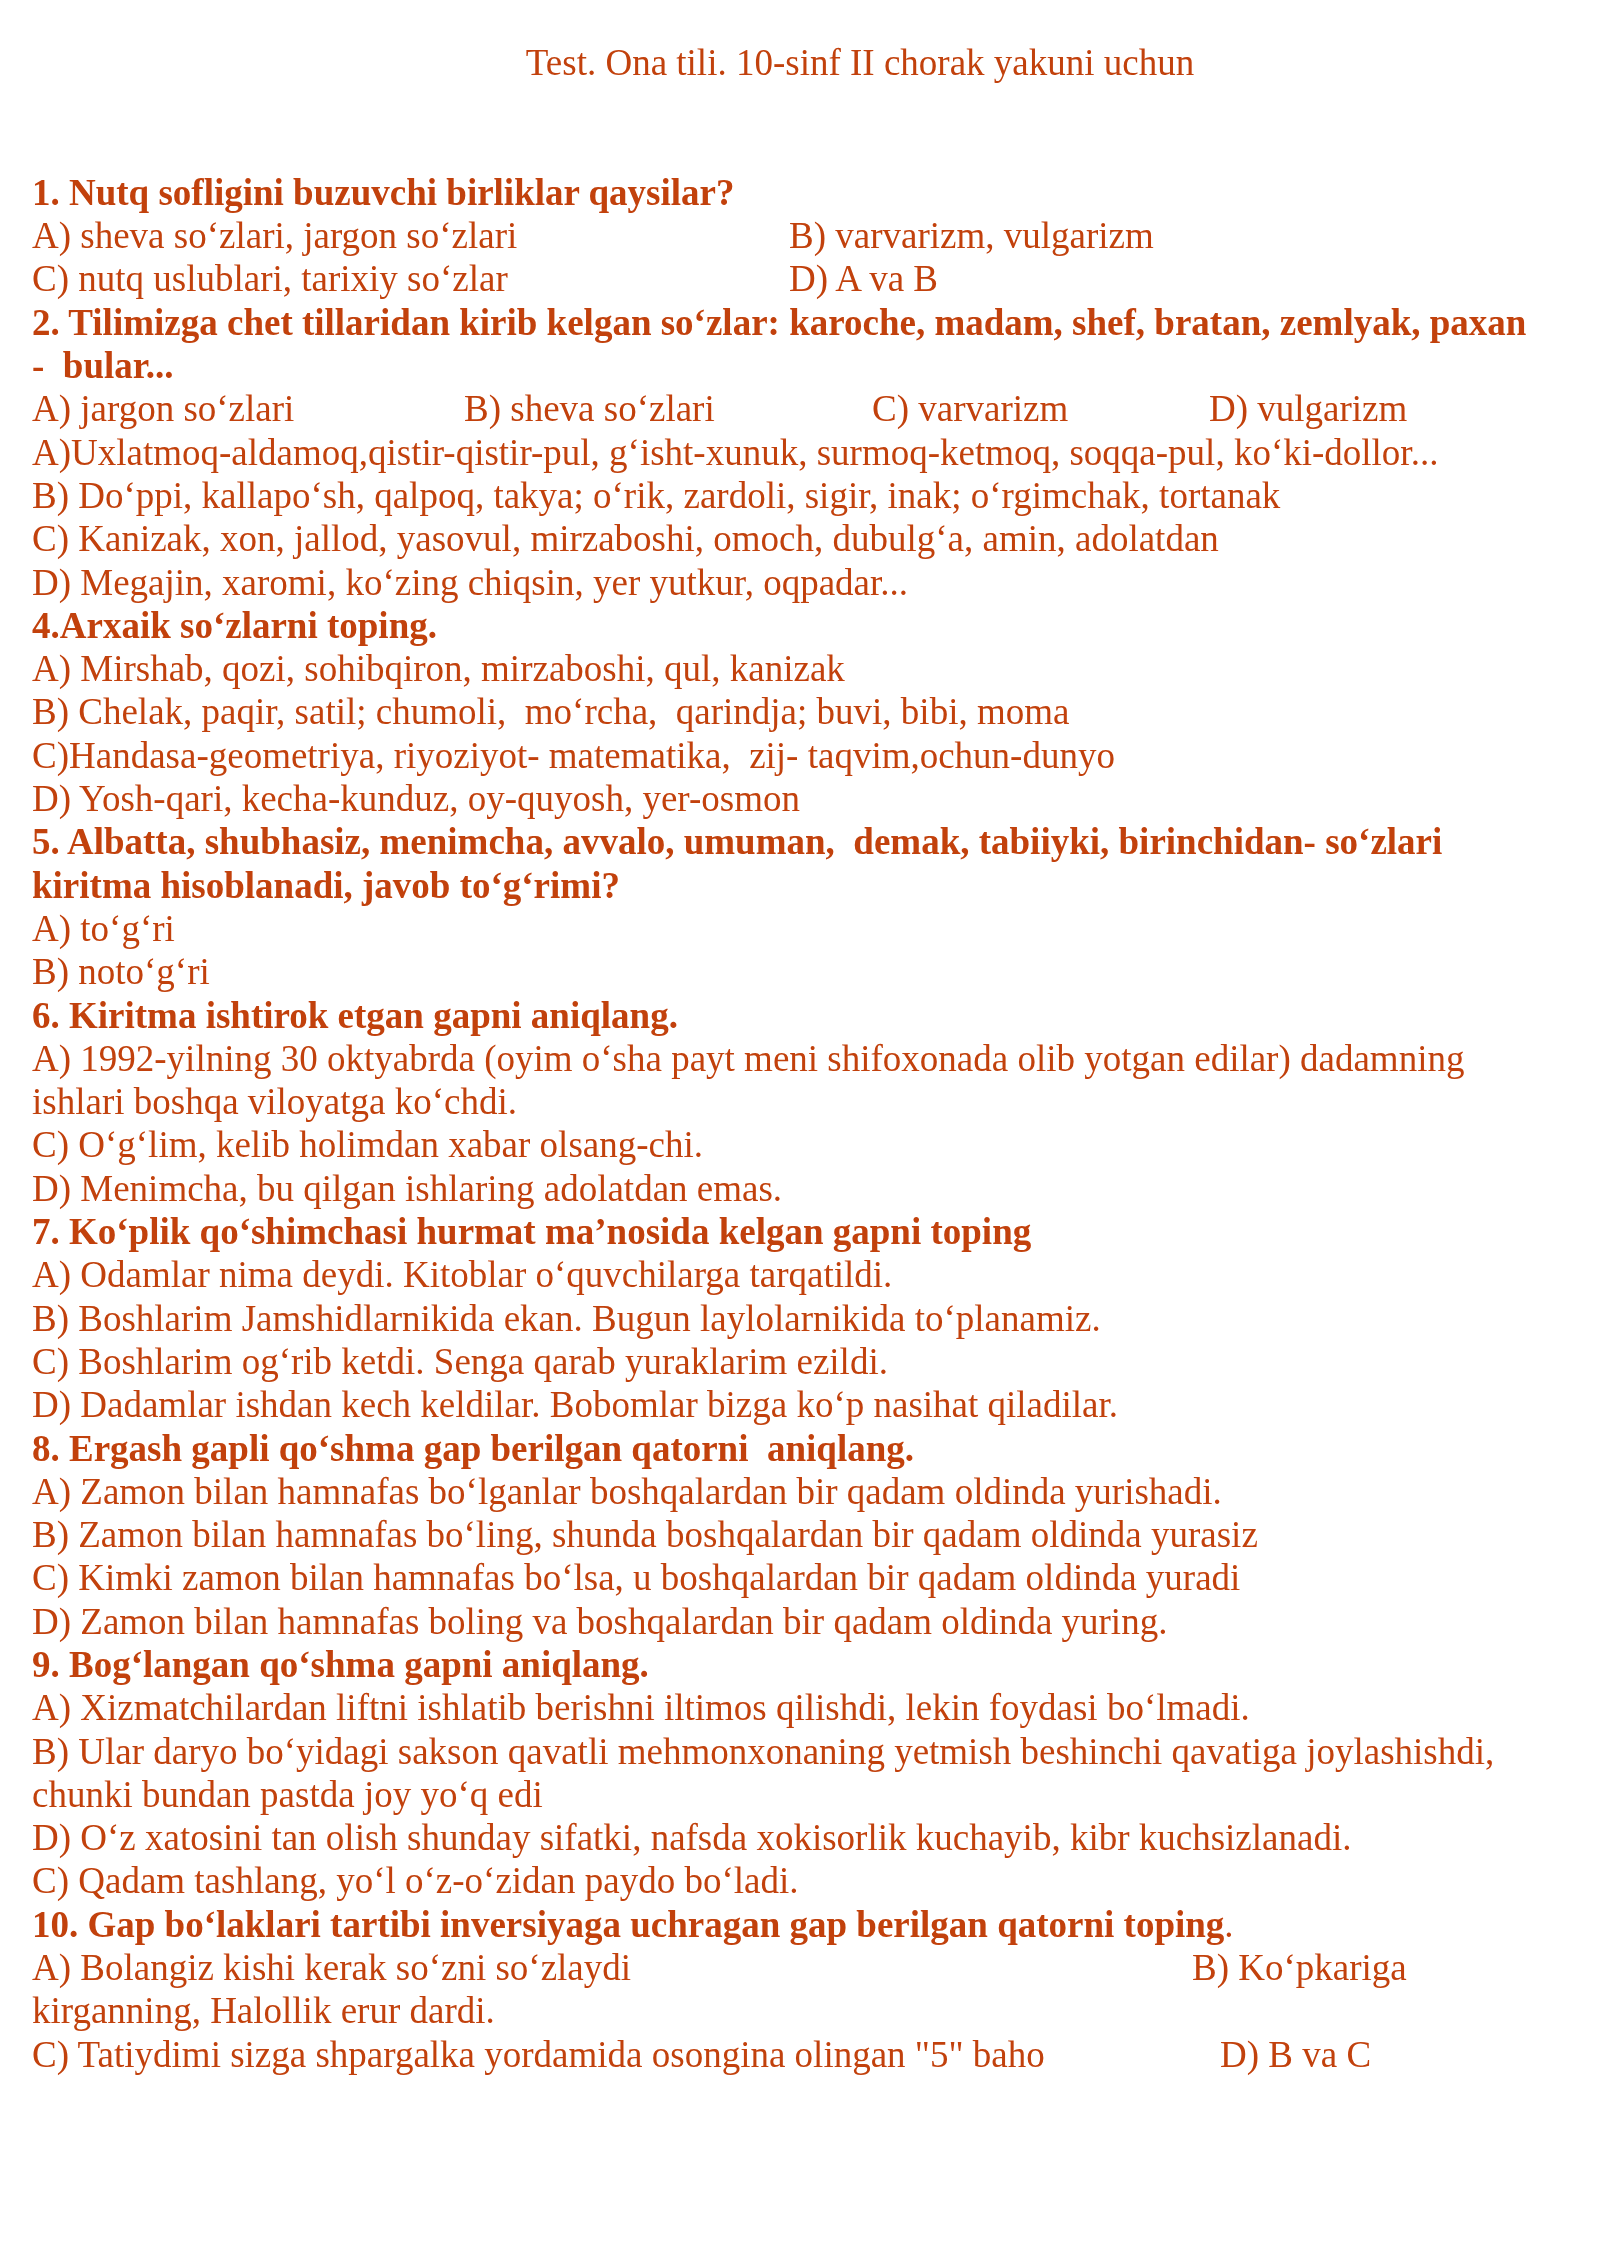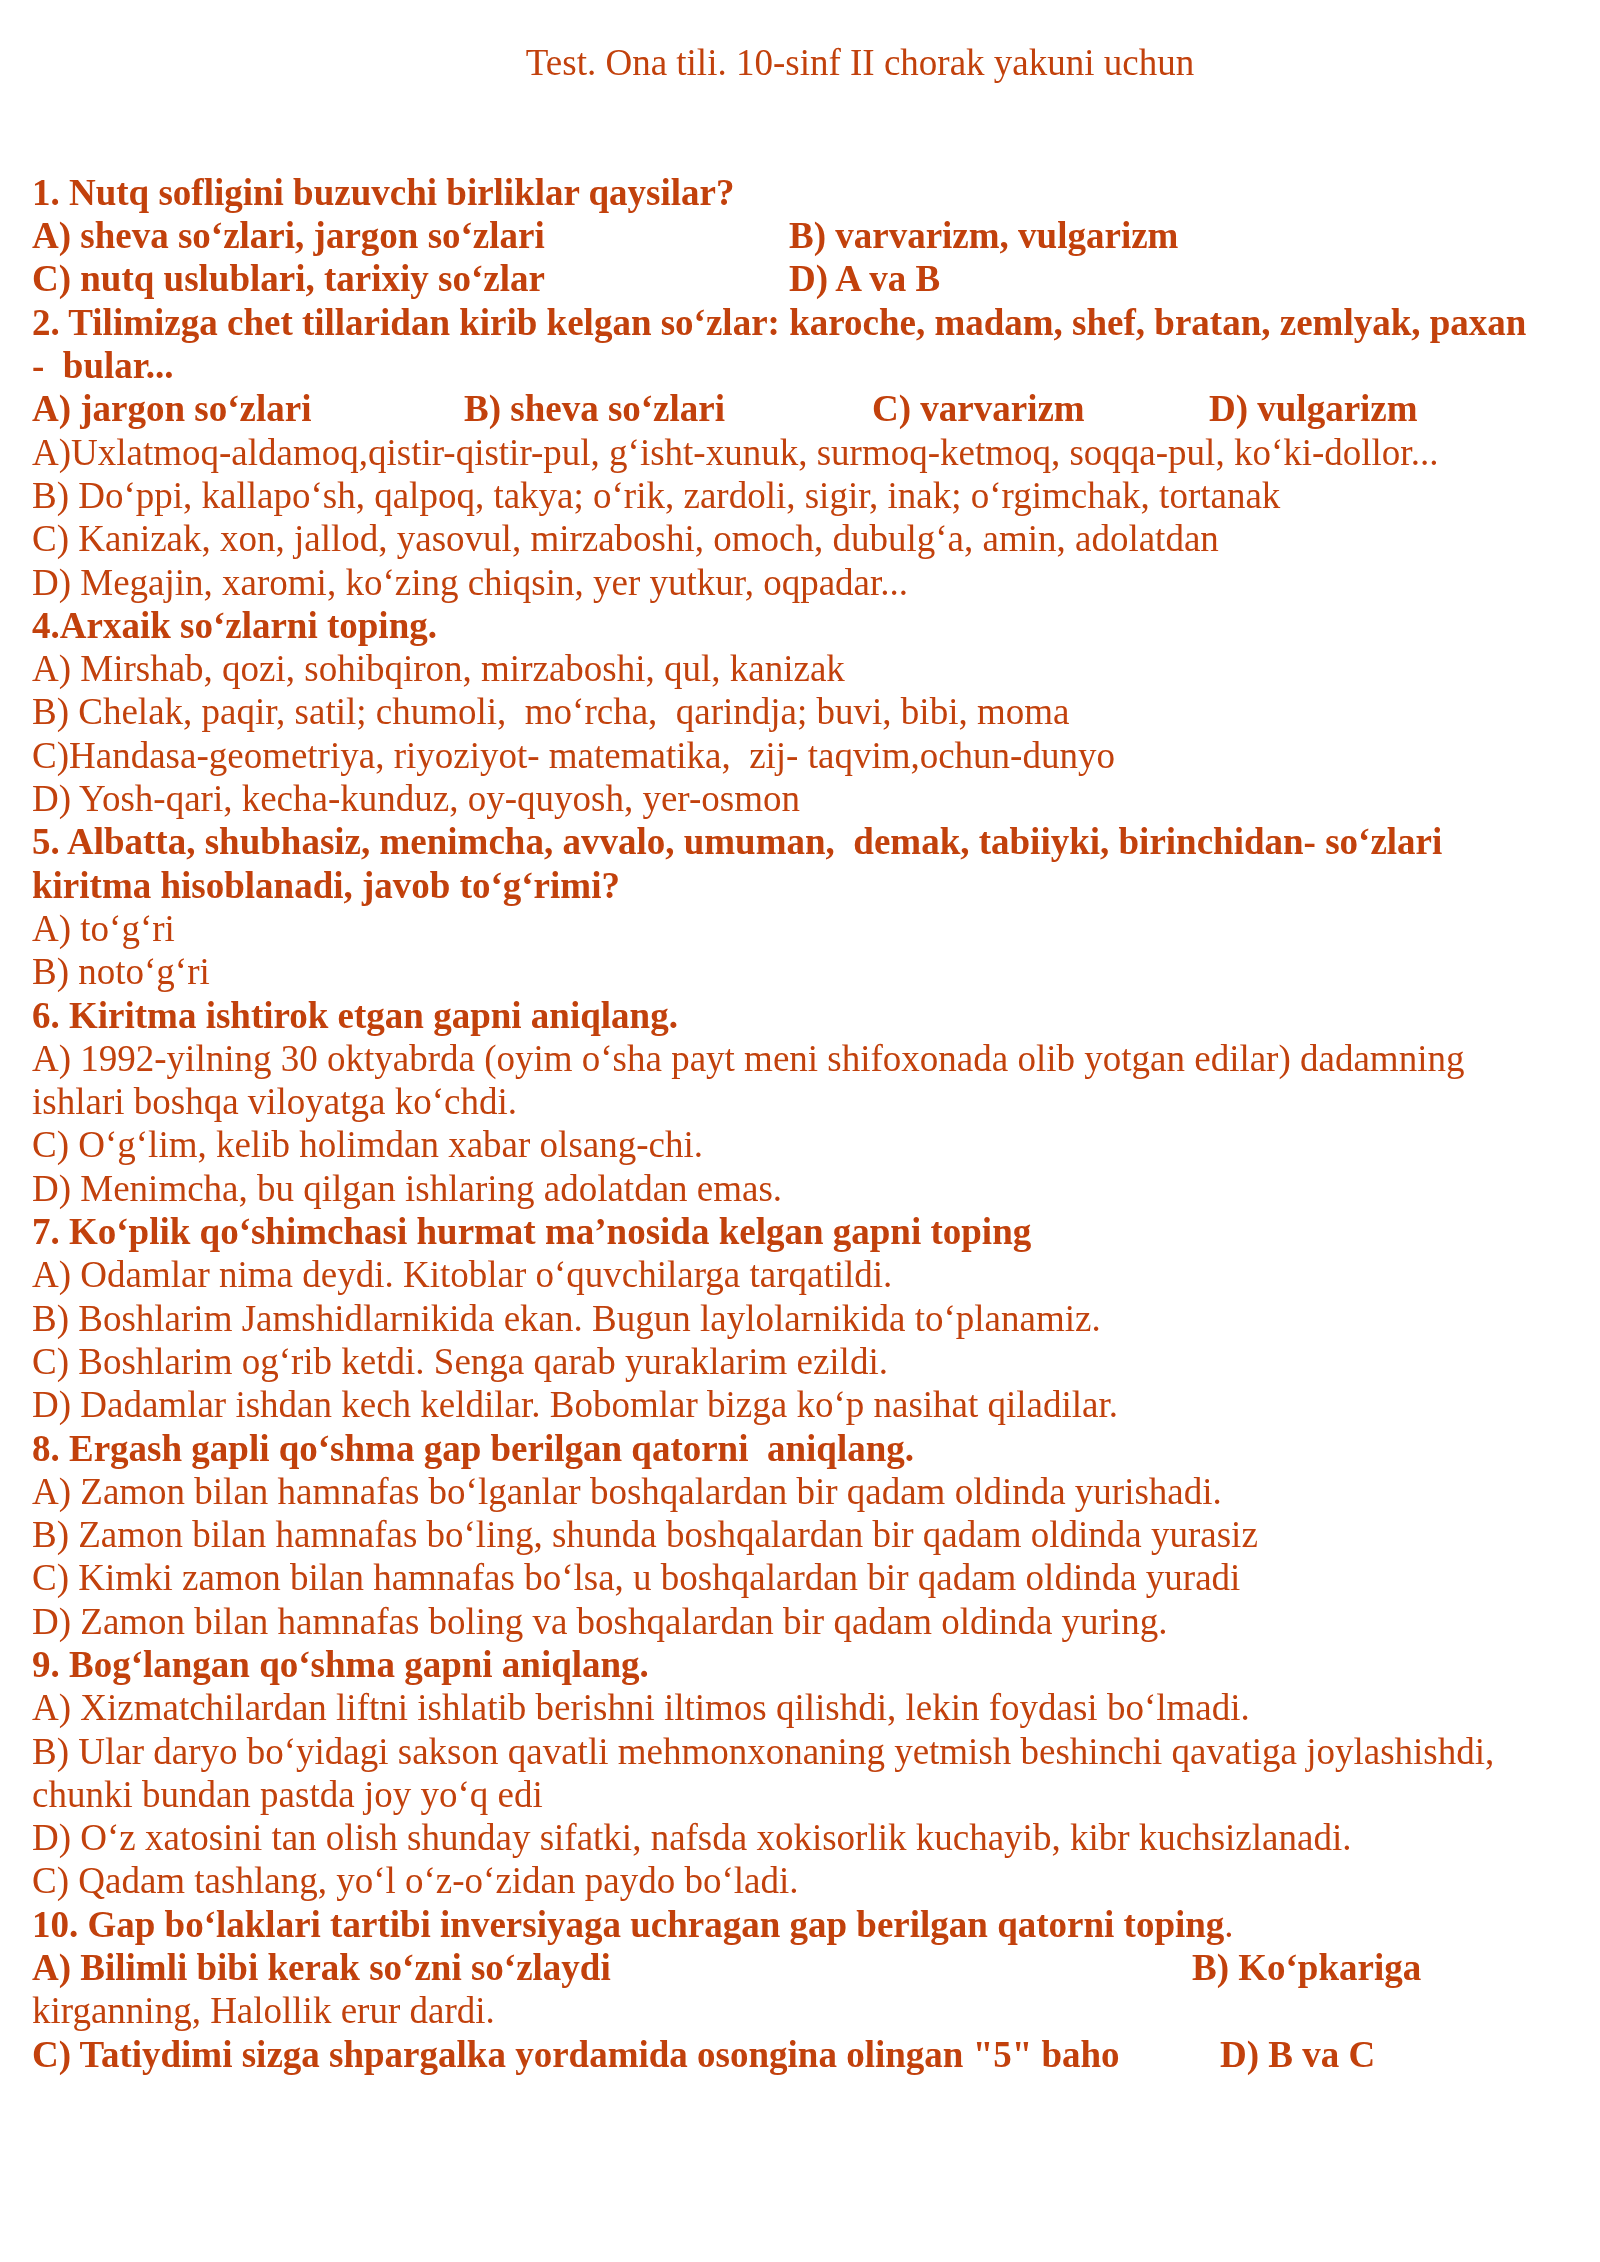--- a/index.html
+++ b/index.html
@@ -20,21 +20,21 @@
     line-height: 43.3px;
   }
   .title-line {
     text-align: center;
     margin-left: 118px;
     margin-bottom: 86.6px;
     white-space: pre;
   }
   .ln { white-space: pre; }
   .ln span { white-space: pre; }
-  .cell { display: inline-block; vertical-align: baseline; font-weight: bold; }
+  .cell { display: inline-block; vertical-align: baseline; }
   .b { font-weight: bold; }
   .w757  { width: 757px; }
   .w432  { width: 432px; }
   .w408  { width: 408px; }
   .w337  { width: 337px; }
   .w1160 { width: 1160px; }
   .w1188 { width: 1188px; }
 </style>
 </head>
 <body>
@@ -87,18 +87,18 @@
     <div class="ln">D) Zamon bilan hamnafas boling va boshqalardan bir qadam oldinda yuring.</div>
 
     <div class="ln"><span class="b">9. Bog‘langan qo‘shma gapni aniqlang.</span></div>
     <div class="ln">A) Xizmatchilardan liftni ishlatib berishni iltimos qilishdi, lekin foydasi bo‘lmadi.</div>
     <div class="ln">B) Ular daryo bo‘yidagi sakson qavatli mehmonxonaning yetmish beshinchi qavatiga joylashishdi,</div>
     <div class="ln">chunki bundan pastda joy yo‘q edi</div>
     <div class="ln">D) O‘z xatosini tan olish shunday sifatki, nafsda xokisorlik kuchayib, kibr kuchsizlanadi.</div>
     <div class="ln">C) Qadam tashlang, yo‘l o‘z-o‘zidan paydo bo‘ladi.</div>
 
     <div class="ln"><span class="b">10. Gap bo‘laklari tartibi inversiyaga uchragan gap berilgan qatorni toping</span><span>.</span></div>
-    <div class="ln"><span class="cell w1160">A) Bilimli bibi kerak so‘zni so‘zlaydi</span><span class="cell">B) Ko‘pkariga</span></div>
+    <div class="ln"><span class="cell w1160">A) Bolangiz kishi kerak so‘zni so‘zlaydi</span><span class="cell">B) Ko‘pkariga</span></div>
     <div class="ln">kirganning, Halollik erur dardi.</div>
     <div class="ln"><span class="cell w1188">C) Tatiydimi sizga shpargalka yordamida osongina olingan "5" baho</span><span class="cell">D) B va C</span></div>
 
   </div>
 </div>
 
 </body></html>

